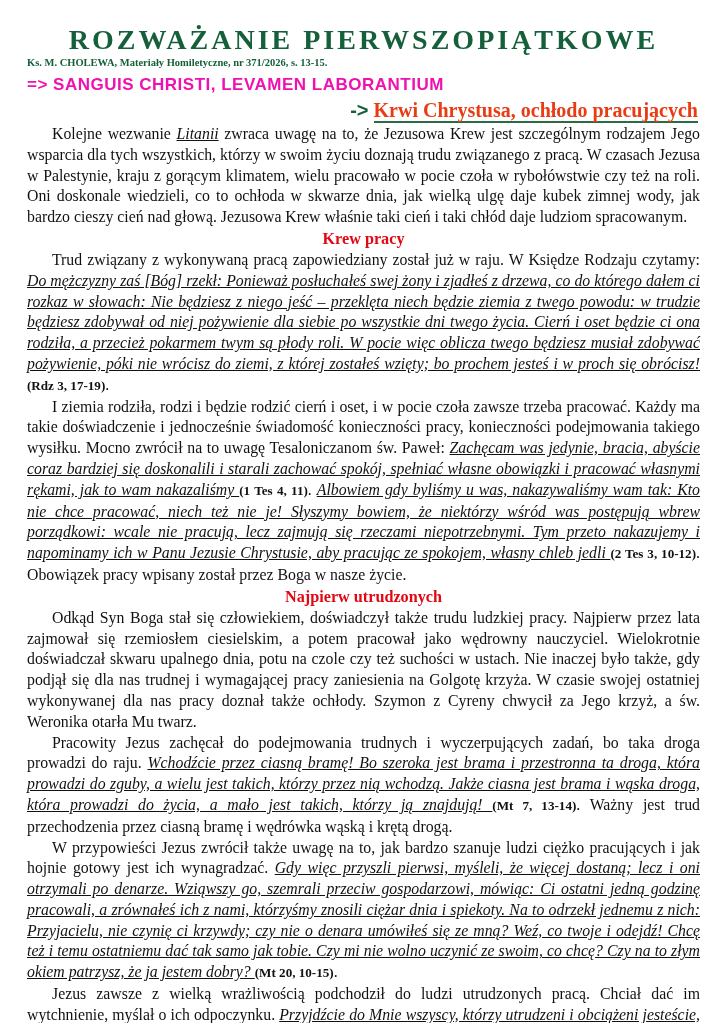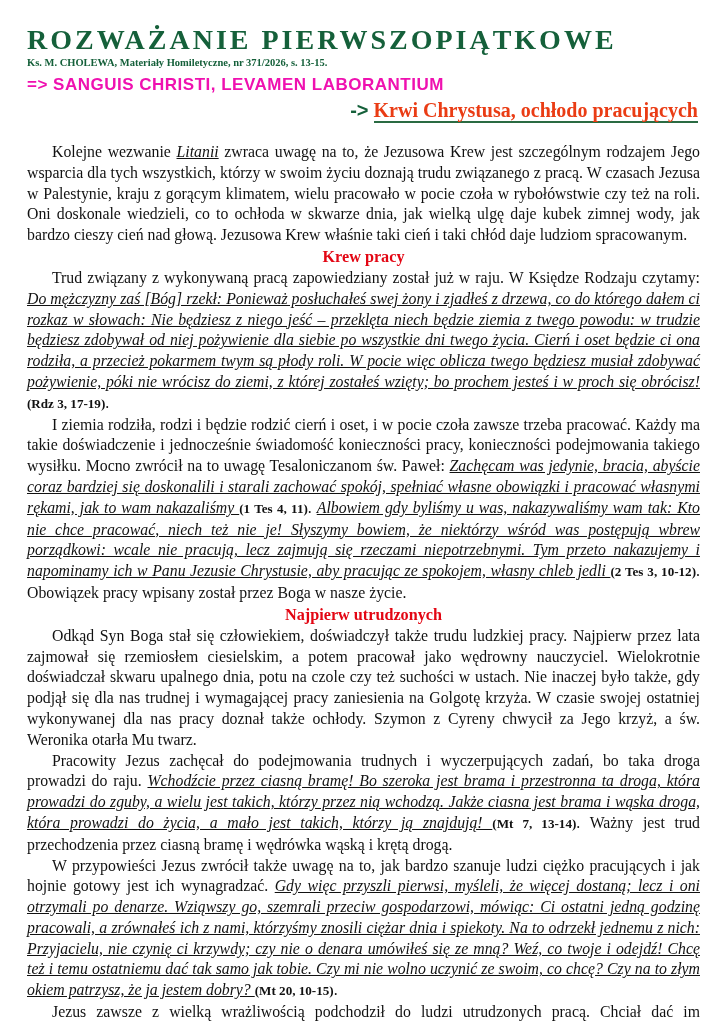--- a/index.html
+++ b/index.html
@@ -4,37 +4,37 @@
 <style>
   html,body{margin:0;padding:0;background:#ffffff;}
   .page{
     width:722px;height:1023px;overflow:hidden;box-sizing:border-box;
     background:#ffffff;position:relative;
     padding:24px 22px 0 27px;
     font-family:"Liberation Serif", serif;
     color:#111111;
   }
   .doc-title{
-    margin:0;text-align:left;
+    margin:0;text-align:center;
     font-family:"Liberation Serif", serif;
     font-size:28px;font-weight:bold;letter-spacing:3px;
     color:#15603a;white-space:nowrap;
   }
   .byline{
     margin:1px 2px 0 0;text-align:left;
     font-size:10.5px;font-weight:bold;color:#15603a;
   }
   .latin-line{
     margin:7px 0 0 0;
     font-family:"Liberation Sans", sans-serif;
     font-size:17px;font-weight:800;color:#ef11b0;
     letter-spacing:0.5px;white-space:nowrap;
   }
   .polish-line{
-    margin:4px 2px 20px 0;text-align:right;
+    margin:4px 2px 2px 0;text-align:right;
     font-size:20px;font-weight:bold;white-space:nowrap;
   }
   .arrow-green{color:#15603a;text-decoration:none;font-family:"Liberation Sans", sans-serif;}
   .polish-text{
     color:#ea3c14;border-bottom:2.5px solid #2a6b42;padding-bottom:0px;
   }
   .body-par{
     margin:0;text-align:justify;text-indent:25px;
     font-size:15.8px;line-height:20.8px;
   }

